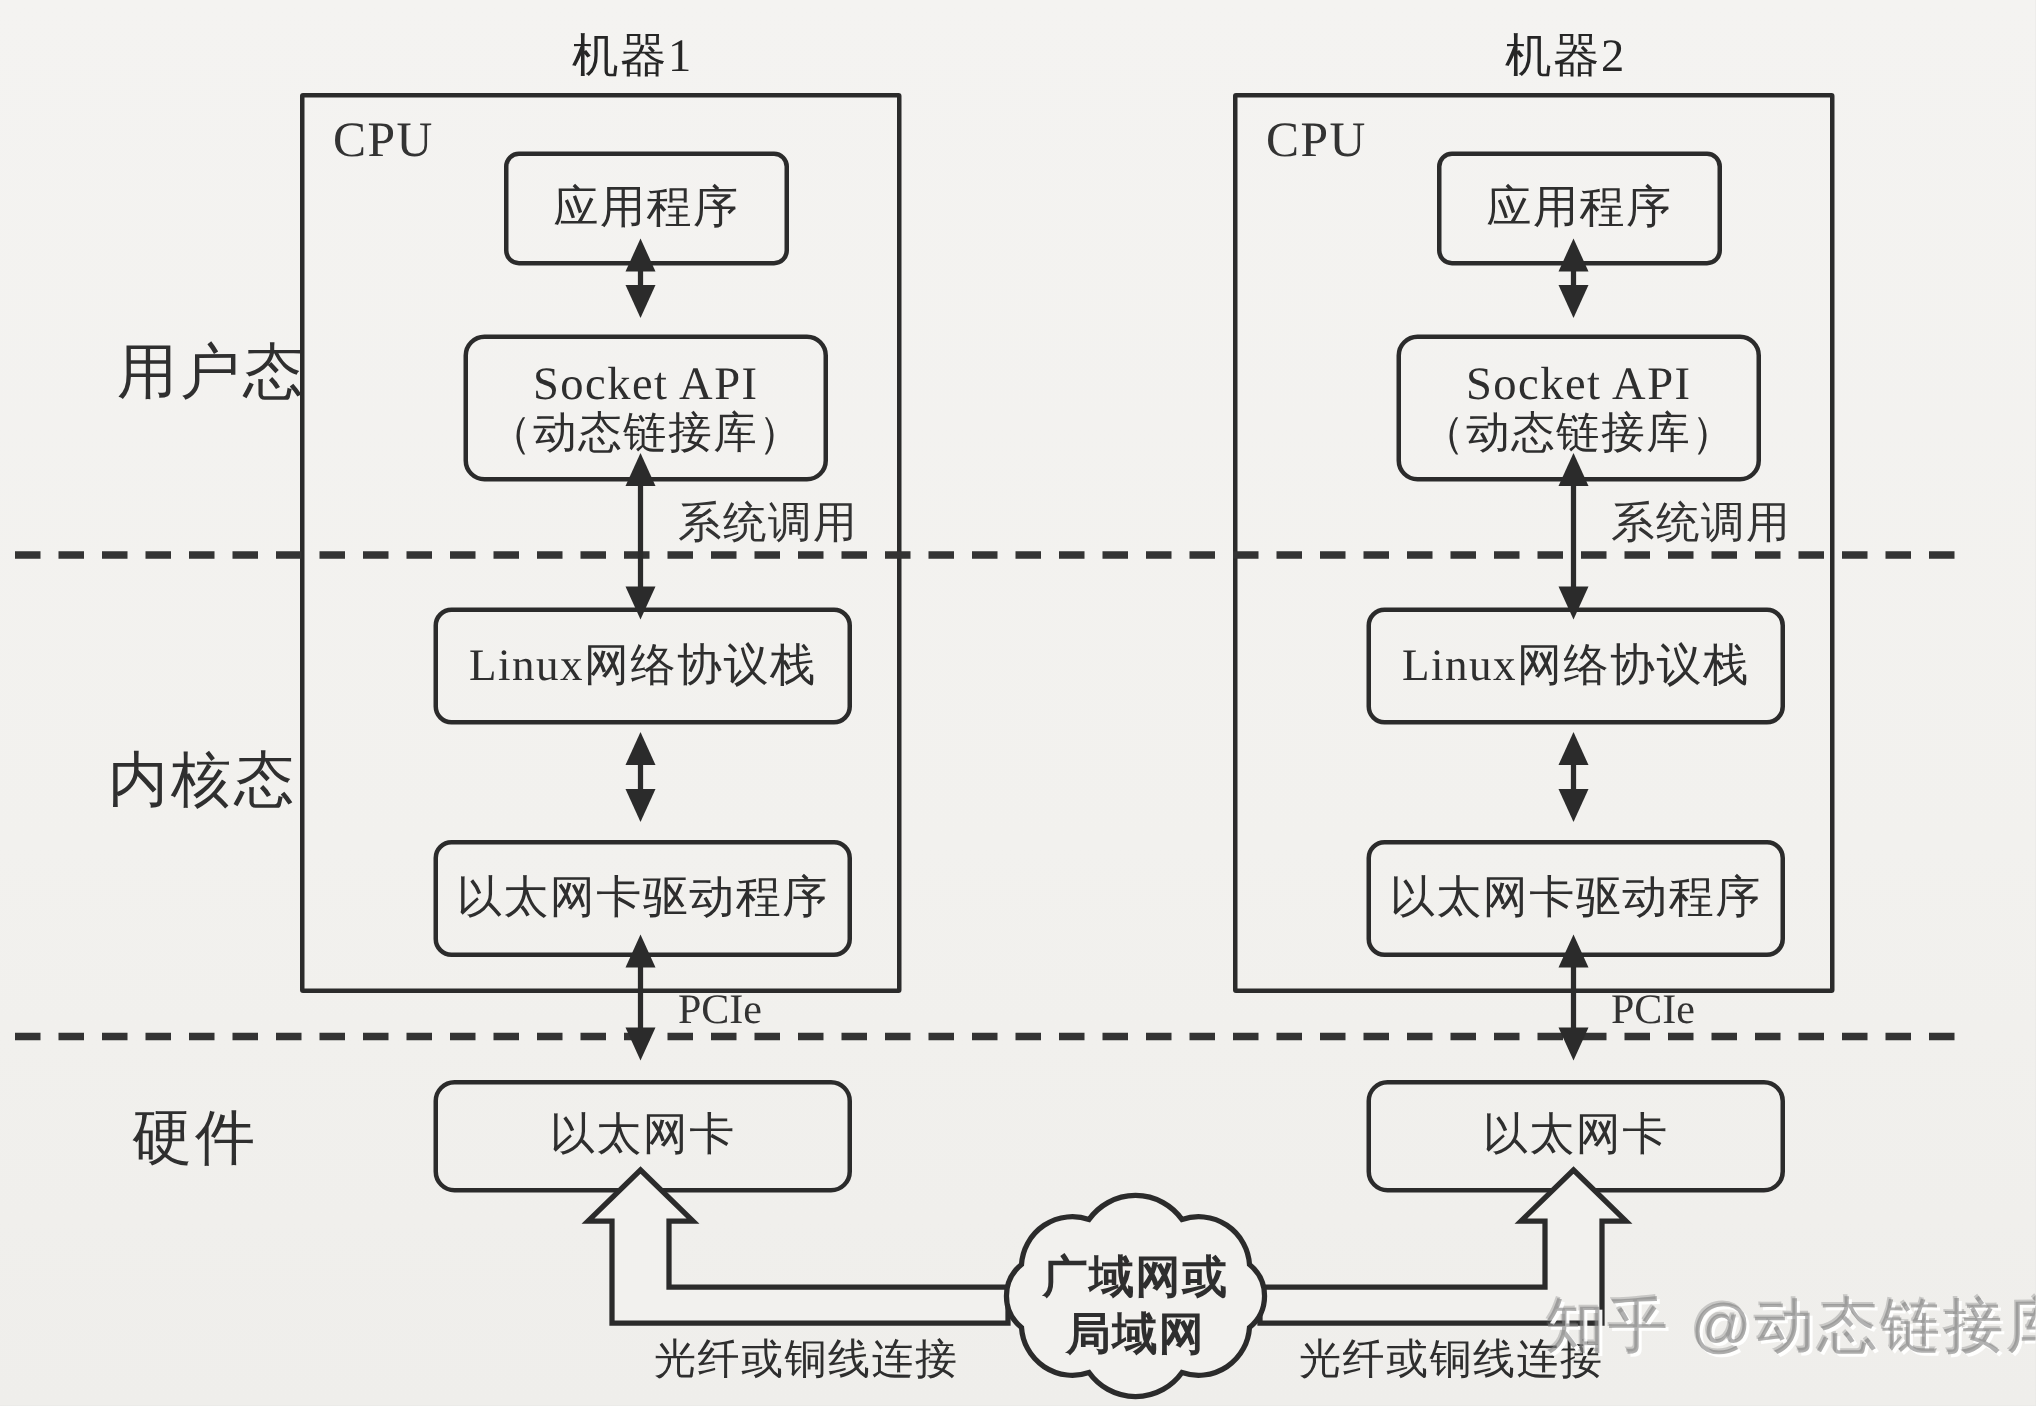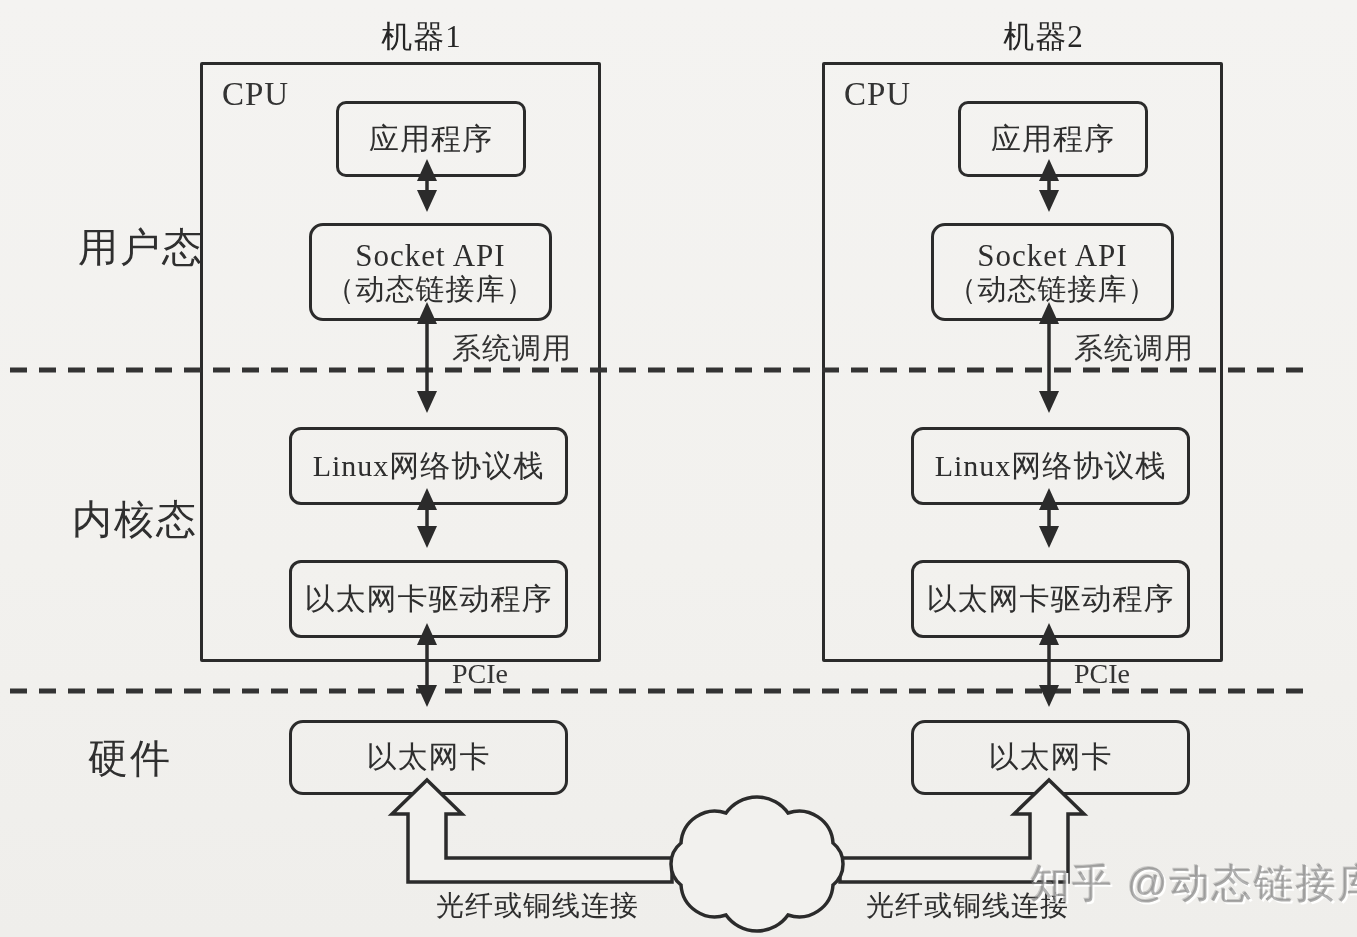--- a/index.html
+++ b/index.html
@@ -33,21 +33,21 @@
     position:absolute;border:3px solid #2b2b2b;background:transparent;
     display:flex;flex-direction:column;align-items:center;justify-content:center;
     font-size:30px;color:#2e2e2e;text-align:center;line-height:1.15;
     letter-spacing:1px;
     margin-top:11px;
   }
   .app-box{left:336px;top:90px;width:184px;height:70px;border-radius:10px;}
   .socket-box{left:309px;top:212px;width:237px;height:92px;border-radius:14px;}
   .socket-line1{font-size:31px;}
   .socket-line2{font-size:29px;}
-  .stack-box{left:289px;top:416px;width:273px;height:72px;border-radius:12px;}
+  .stack-box{left:289px;top:394px;width:273px;height:72px;border-radius:12px;}
   .driver-box{left:289px;top:549px;width:273px;height:72px;border-radius:12px;}
   .nic-box{left:289px;top:709px;width:273px;height:69px;border-radius:14px;}
 
   .syscall-label{position:absolute;left:452px;top:329px;font-size:29px;color:#333;letter-spacing:1px;}
   .pcie-label{position:absolute;left:452px;top:658px;font-size:28px;color:#333;}
 
   .side-label{position:absolute;font-size:40px;color:#2f2f2f;letter-spacing:2px;}
   #label-user{left:78px;top:220px;}
   #label-kernel{left:72px;top:492px;text-align:center;}
   #label-hw{left:88px;top:731px;}
@@ -180,16 +180,20 @@
     </g>
 
     <polygon points="427,780 462,814 446,814 446,858 672,858 672,882 408,882 408,814 392,814" fill="#f2f1ee" stroke="#2b2b2b" stroke-width="3.5" stroke-linejoin="miter"></polygon>
     <polygon points="1049,780 1084,814 1068,814 1068,882 840,882 840,858 1030,858 1030,814 1014,814" fill="#f2f1ee" stroke="#2b2b2b" stroke-width="3.5" stroke-linejoin="miter"></polygon>
 
     <path d="M681,843 A34,34 0 0 1 726,813 A38,38 0 0 1 788,813 A34,34 0 0 1 833,843
          A27,27 0 0 1 833,885 A34,34 0 0 1 788,915 A38,38 0 0 1 726,915
          A34,34 0 0 1 681,885 A27,27 0 0 1 681,843 Z" fill="#f2f1ee" stroke="#2b2b2b" stroke-width="3.5"></path>
   </svg>
 
+  <div id="cloud-text">
+    <span>广域网或</span>
+    <span>局域网</span>
+  </div>
 
   <div id="watermark">知乎 @动态链接库</div>
 
 </div>
 
 </body></html>

